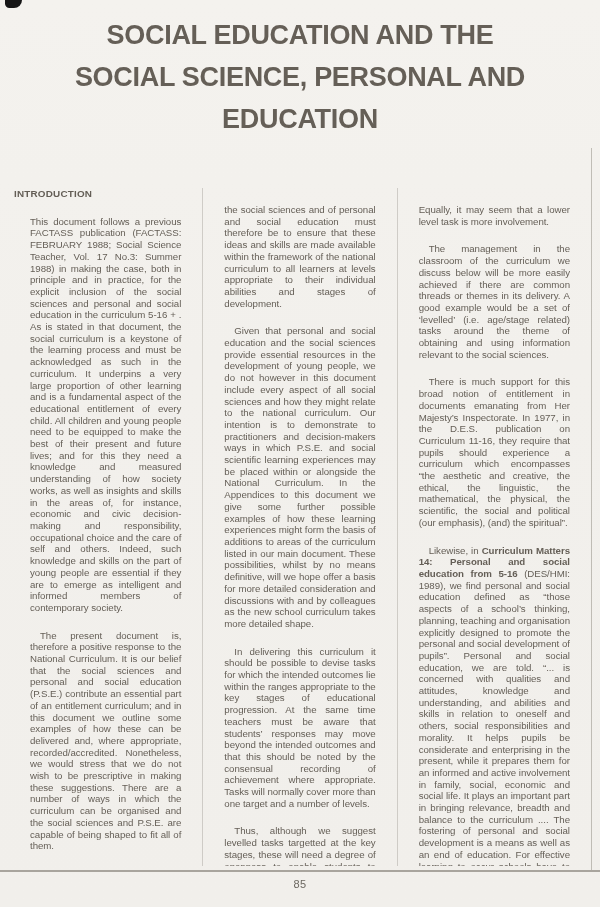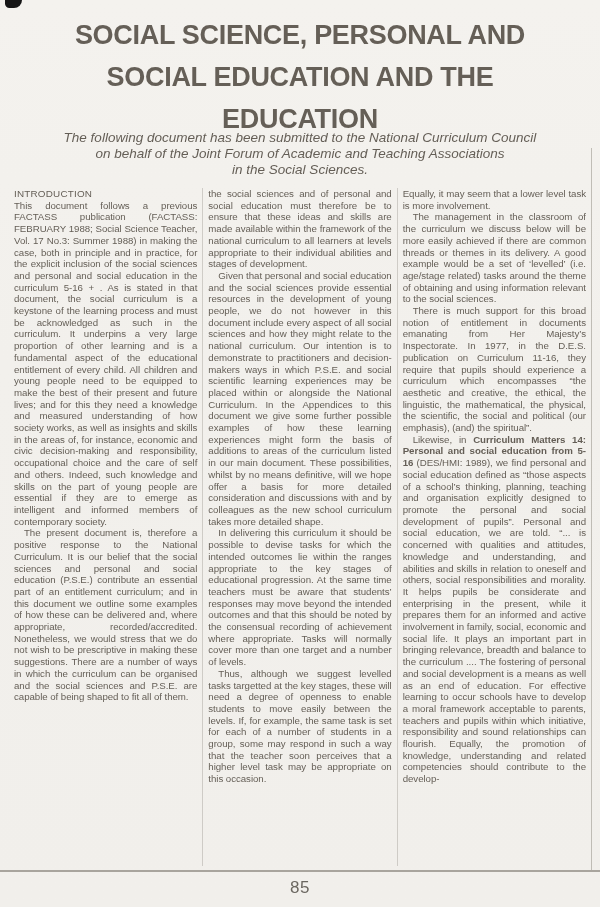--- a/index.html
+++ b/index.html
@@ -32,55 +32,50 @@
   .columns{
     position:absolute;top:188px;left:9px;width:582px;height:678px;
     display:flex;overflow:hidden;
   }
   .col{
     flex:1 1 0;padding:0 5px;box-sizing:border-box;
     font-size:9.7px;line-height:11.7px;text-align:justify;
     letter-spacing:-0.05px;
   }
   .col + .col{border-left:1px solid var(--gutter);}
-  .col-heading{font-weight:400;font-size:9.9px;letter-spacing:.2px;}
-  .body-par{margin:0;}
+  .col-heading{font-weight:700;font-size:9.9px;letter-spacing:.2px;}
+  .body-par{margin:16px;}
   .body-par.indent{text-indent:10px;}
   .it{}
   .bd{font-weight:700;}
   .right-edge{
     position:absolute;left:591px;top:148px;width:1px;height:722px;
     background:rgba(150,145,137,.55);
   }
   .bottom-rule{
     position:absolute;left:0;top:870px;width:600px;height:2px;
     background:var(--rule);
   }
   .page-number{
     position:absolute;top:878px;left:0;width:600px;text-align:center;
-    font-size:17px;letter-spacing:.5px;color:#6b6760;
+    font-size:11px;letter-spacing:.5px;color:#6b6760;
   }
 </style>
 </head>
 <body>
 
 <div class="page">
   <div class="corner-mark"></div>
 
   <h1 class="title">
+    <span>SOCIAL EDUCATION AND THE</span>
     <span>SOCIAL SCIENCE, PERSONAL AND</span>
-    <span>SOCIAL EDUCATION AND THE</span>
     <span>EDUCATION</span>
   </h1>
 
-  <div class="subtitle">
-    <span>The following document has been submitted to the National Curriculum Council</span>
-    <span>on behalf of the Joint Forum of Academic and Teaching Associations</span>
-    <span>in the Social Sciences.</span>
-  </div>
 
   <div class="columns">
     <div class="col">
         <div class="col-heading">INTRODUCTION</div>
         <p class="body-par"><span>This document follows a previous FACTASS publication (FACTASS: FEBRUARY 1988; </span><span class="it">Social Science Teacher,</span><span> Vol. 17 No.3: Summer 1988) in making the case, both in principle and in practice, for the explicit inclusion of the social sciences and personal and social education in the curriculum 5-16 + . As is stated in that document, the social curriculum is a keystone of the learning process and must be acknowledged as such in the curriculum. It underpins a very large proportion of other learning and is a fundamental aspect of the educational entitlement of every child. All children and young people need to be equipped to make the best of their present and future lives; and for this they need a knowledge and measured understanding of how society works, as well as insights and skills in the areas of, for instance, economic and civic decision-making and responsibility, occupational choice and the care of self and others. Indeed, such knowledge and skills on the part of young people are essential if they are to emerge as intelligent and informed members of contemporary society.</span></p>
         <p class="body-par indent"><span>The present document is, therefore a positive response to the National Curriculum. It is our belief that the social sciences and personal and social education (P.S.E.) contribute an essential part of an entitlement curriculum; and in this document we outline some examples of how these can be delivered and, where appropriate, recorded/accredited. Nonetheless, we would stress that we do not wish to be prescriptive in making these suggestions. There are a number of ways in which the curriculum can be organised and the social sciences and P.S.E. are capable of being shaped to fit all of them.</span></p>
       </div>
     <div class="col">
         <p class="body-par"><span>the social sciences and of personal and social education must therefore be to ensure that these ideas and skills are made available within the framework of the national curriculum to all learners at levels appropriate to their individual abilities and stages of development.</span></p>
         <p class="body-par indent"><span>Given that personal and social education and the social sciences provide essential resources in the development of young people, we do not however in this document include every aspect of all social sciences and how they might relate to the national curriculum. Our intention is to demonstrate to practitioners and decision-makers ways in which P.S.E. and social scientific learning experiences may be placed within or alongside the National Curriculum. In the Appendices to this document we give some further possible examples of how these learning experiences might form the basis of additions to areas of the curriculum listed in our main document. These possibilities, whilst by no means definitive, will we hope offer a basis for more detailed consideration and discussions with and by colleagues as the new school curriculum takes more detailed shape.</span></p>

